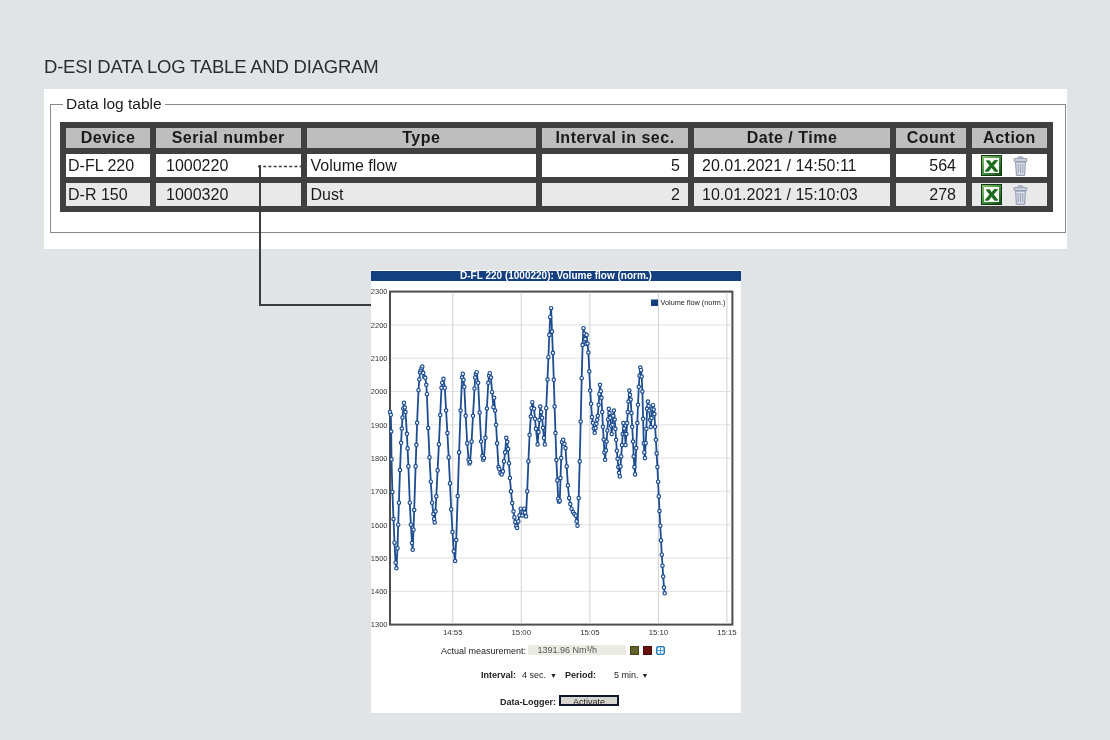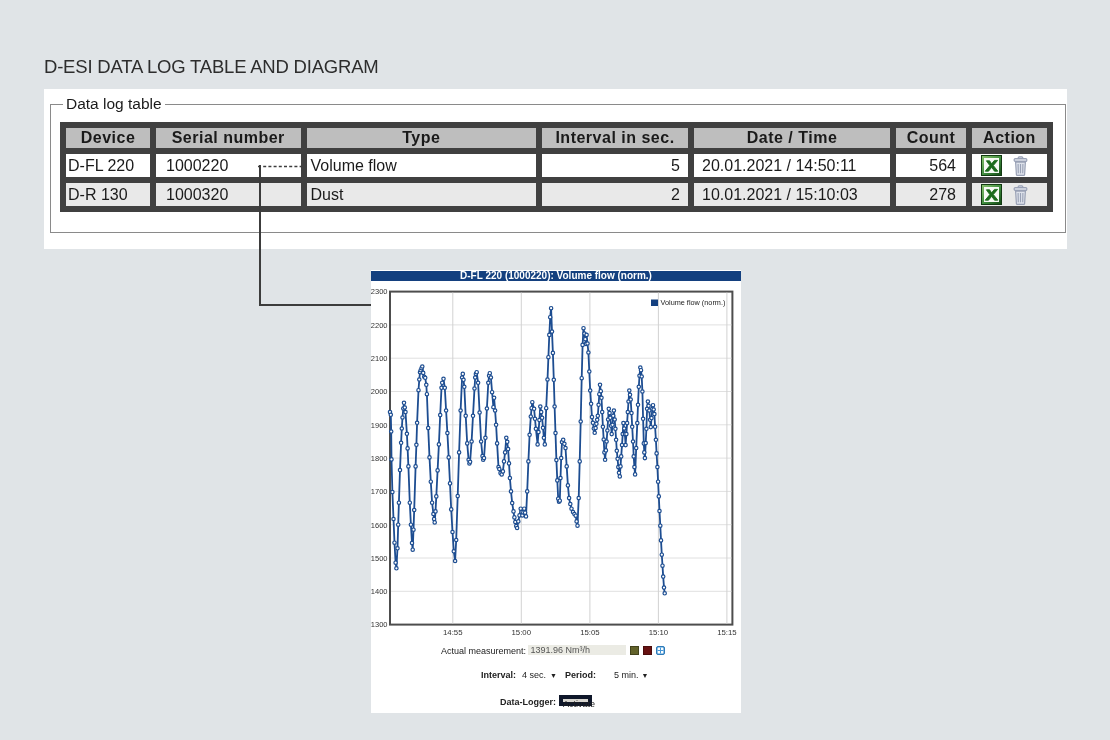--- a/index.html
+++ b/index.html
@@ -17,23 +17,23 @@
 .num{padding-right:8px;text-align:right}
 .conn{background:#3c3c3c}
 #panel{left:371px;top:270px;width:370px;height:443px;background:#fff}
 #cbar{left:371px;top:270.6px;width:370px;height:10px;background:#14407f;color:#fff;font-size:10px;font-weight:bold;text-align:center;line-height:10.5px}
 #chart text{font-size:9px;fill:#333;font-family:"Liberation Sans",sans-serif}
 #chart text.yl{font-size:7.5px}
 #chart text.xl{font-size:7.8px}
 #chart text.leg{font-size:7.3px;fill:#222}
 .frow{font-size:9px;color:#222}
 b{font-weight:bold}
-#mbox{left:527.5px;top:645.2px;width:98px;height:10.2px;background:#ebebe4;font-size:9px;color:#555;line-height:10.5px;padding-left:3px}
+#mbox{left:527.5px;top:645.2px;width:98px;height:10.2px;background:#ebebe4;font-size:9px;color:#555;line-height:10.5px;padding-left:10px}
 .sq{width:9px;height:9px;top:645.8px}
-#btn{left:559px;top:694.6px;width:33px;height:11.4px;background:#d8d6d0;border:4px solid #0f172a;font-size:9px;color:#222;text-align:center;line-height:10.5px}
+#btn{left:559px;top:694.6px;width:60px;height:11.4px;background:#d8d6d0;border:2px solid #0f172a;font-size:9px;color:#222;text-align:center;line-height:10.5px}
 </style></head><body>
 <div class="abs" id="title">D-ESI DATA LOG TABLE AND DIAGRAM</div>
 <div class="abs" id="whitebox"></div>
 <fieldset class="abs" id="fs">
     <legend>Data log table</legend>
   </fieldset>
 <table class="abs" id="tbl">
 <colgroup>
       <col style="width:90px">
       <col style="width:150.5px">
@@ -78,21 +78,21 @@
               <path d="M3.6 6.2 L13.4 6.2 L12.6 18.6 Q12.5 19.3 11.8 19.3 L5.2 19.3 Q4.5 19.3 4.4 18.6 Z"></path>
             </g>
             <g stroke="#99a1b5" stroke-width="1.1" fill="none">
               <line x1="6.1" y1="8" x2="6.3" y2="17.3"></line>
               <line x1="8.5" y1="8" x2="8.5" y2="17.3"></line>
               <line x1="10.9" y1="8" x2="10.7" y2="17.3"></line>
             </g>
           </svg></td>
       </tr>
 <tr class="r2" style="height:29px">
-        <td class="lpad">D-R 130</td>
+        <td class="lpad">D-R 150</td>
         <td class="lpad" style="padding-left:10px">1000320</td>
         <td class="lpad" style="padding-left:4px">Dust</td>
         <td class="num">2</td>
         <td class="lpad" style="padding-left:8px">10.01.2021 / 15:10:03</td>
         <td class="num" style="padding-right:10px">278</td>
         <td style="text-align:center;padding-right:9px"><svg width="21" height="21" viewBox="0 0 21 21" style="vertical-align:middle">
             <defs>
               <linearGradient id="eg" x1="0" y1="0" x2="1" y2="1">
                 <stop offset="0" stop-color="#8cc470"></stop>
                 <stop offset="0.55" stop-color="#3d8a3d"></stop>

